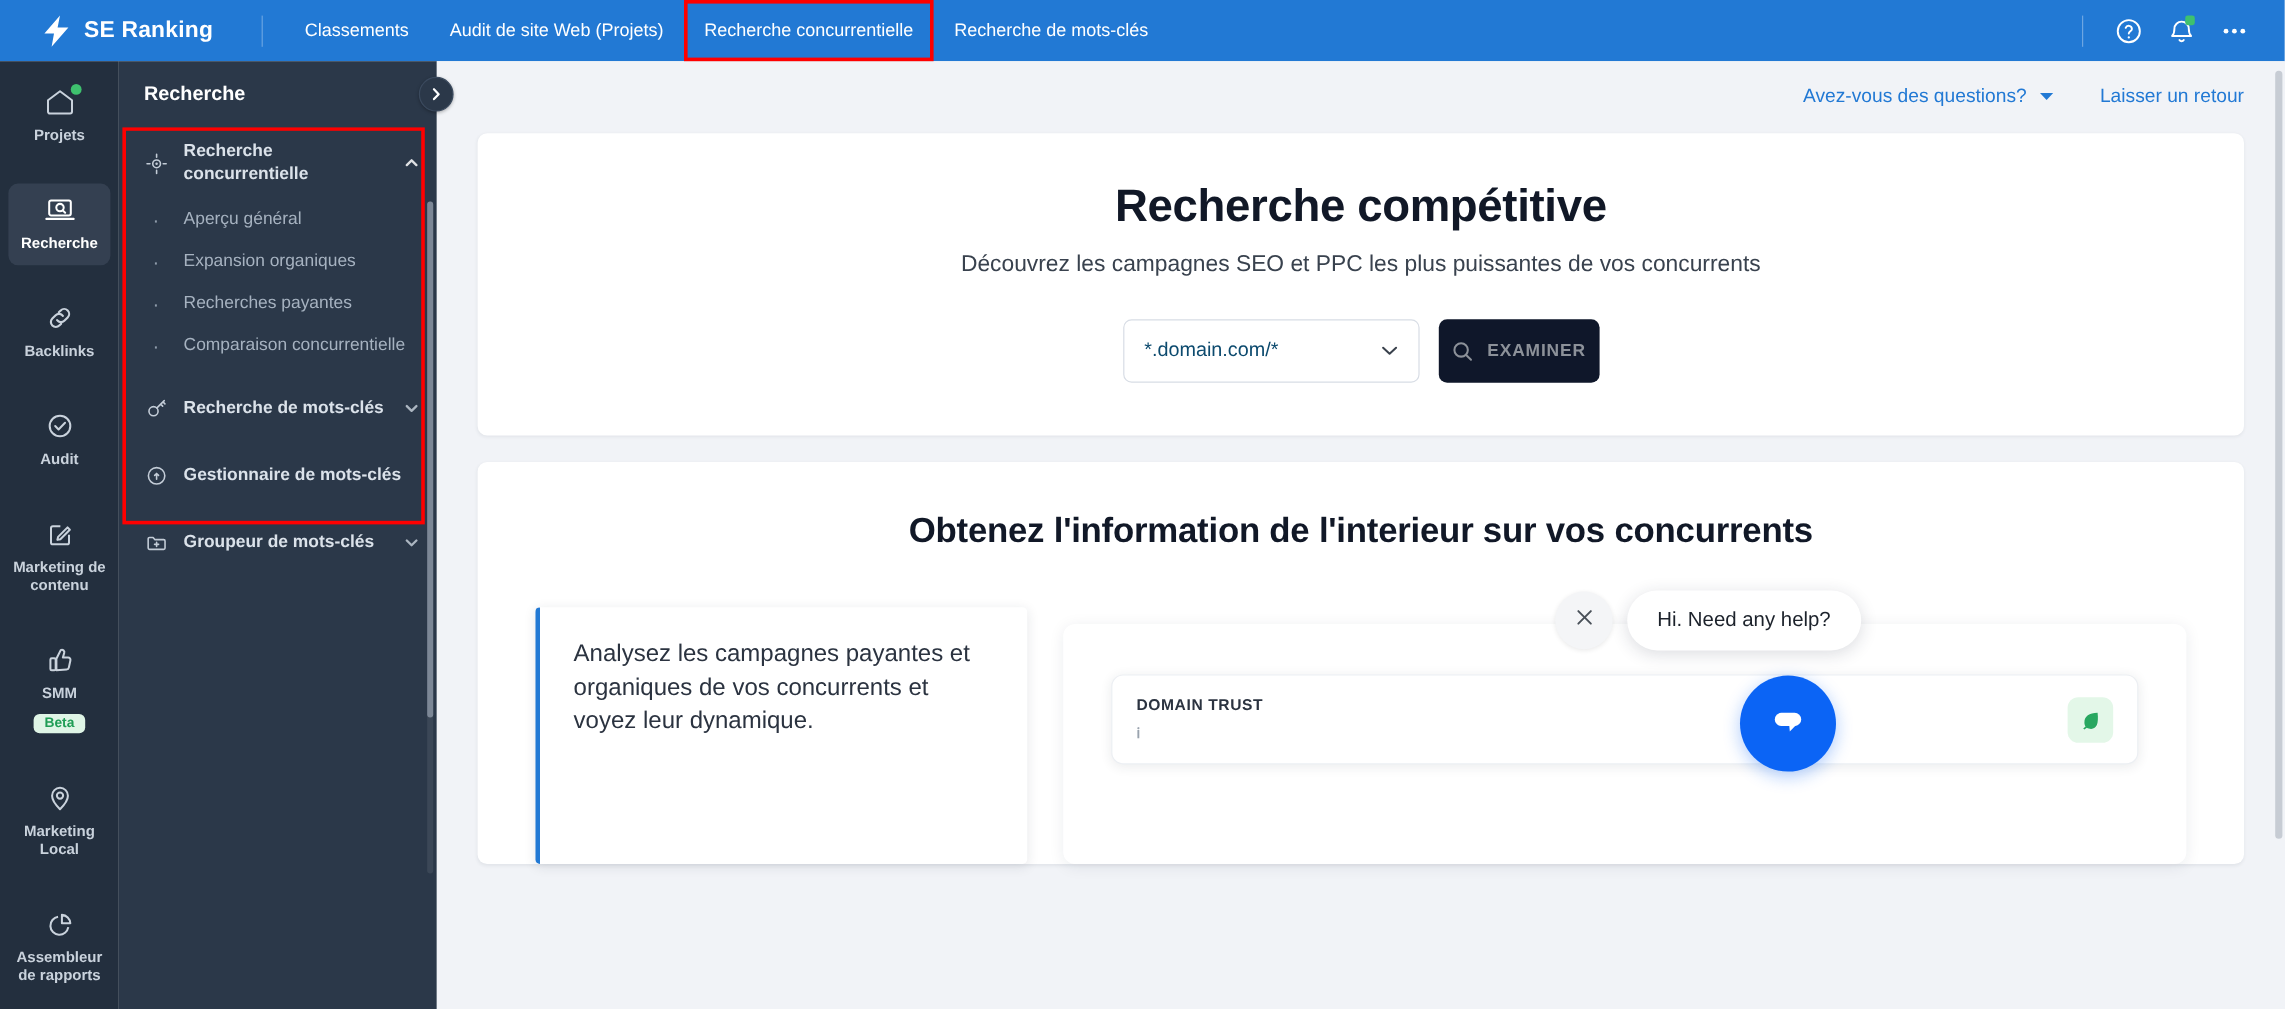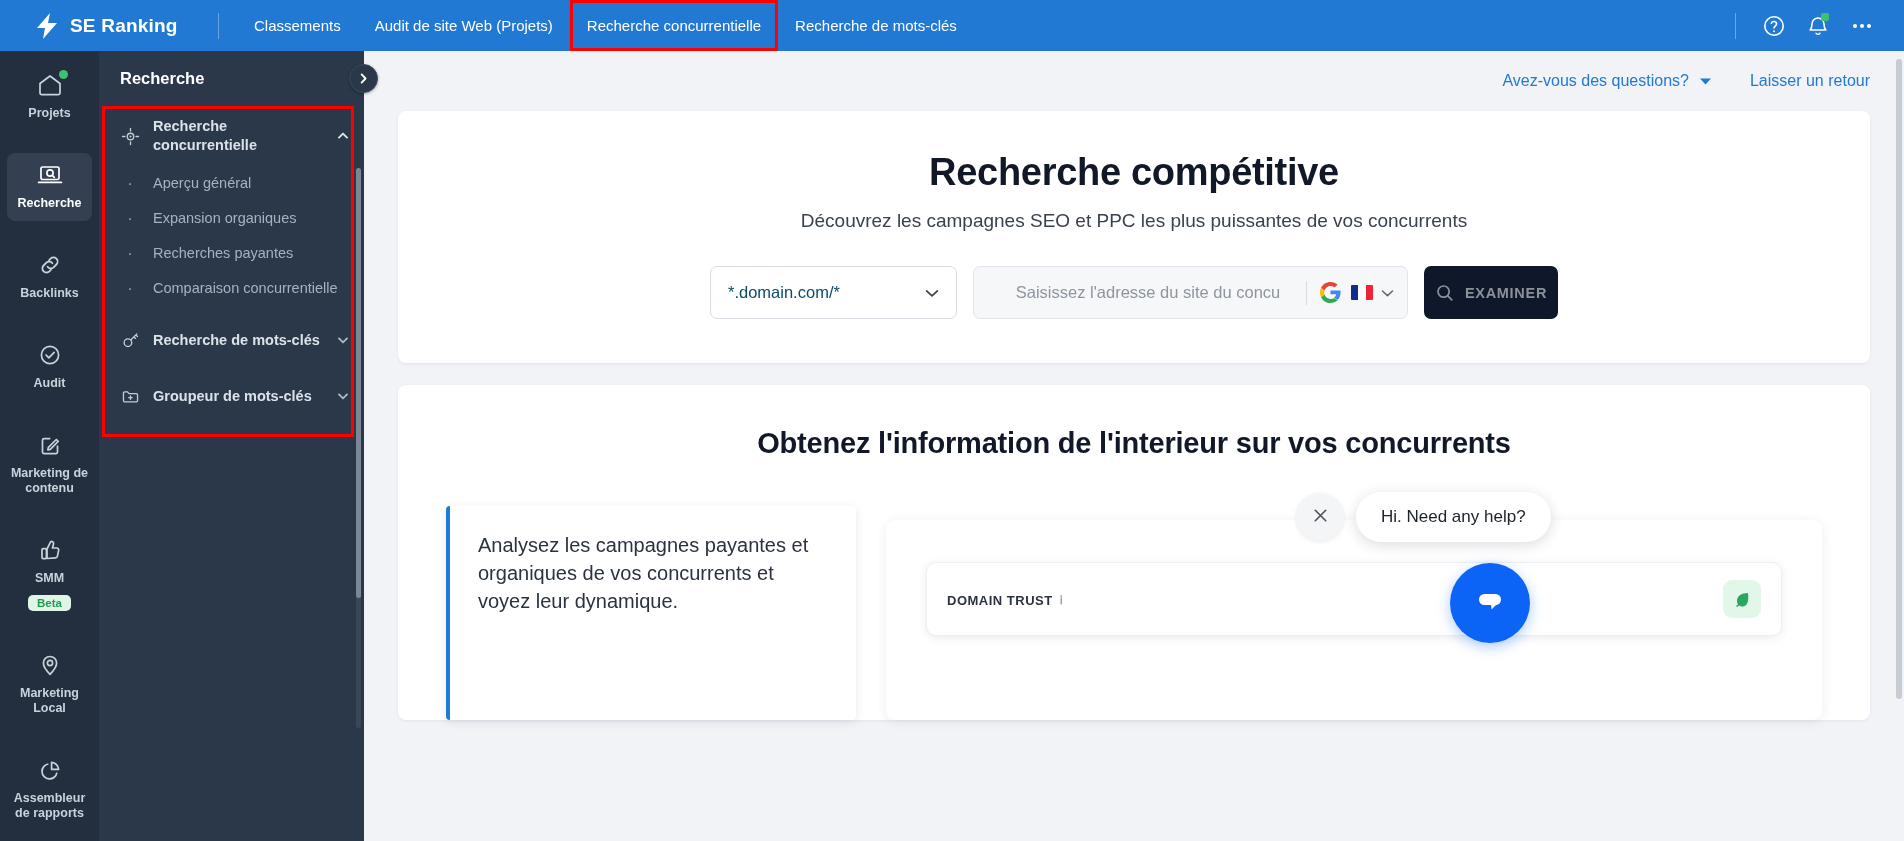--- a/index.html
+++ b/index.html
@@ -203,21 +203,21 @@
     box-shadow: 0 2px 12px rgba(30,40,60,.08); padding: 34px 40px 0; min-height: 200px;
   }
   .mini-card {
     background: #fff; border: 1px solid #eceff3; border-radius: 10px;
     box-shadow: 0 2px 10px rgba(30,40,60,.09);
     padding: 17px 20px; display: flex; align-items: center; justify-content: space-between;
     margin-top: 8px;
   }
   .mini-card .lbl {
     font-size: 13px; font-weight: bold; color: #2b3340; letter-spacing: .5px;
-    display: flex; align-items: flex-end; gap: 7px;
+    display: flex; align-items: flex-start; gap: 7px; flex-direction: column;
   }
   .info-i { color: #9aa3ae; font-size: 12px; }
   .leaf-box {
     width: 38px; height: 38px; border-radius: 9px; background: #e3f7e8;
     display: flex; align-items: center; justify-content: center;
   }
 
   .main-scrollbar {
     position: absolute; right: 2px; top: 8px; width: 6px; height: 640px;
     background: #c7ccd4; border-radius: 3px; cursor: pointer;
@@ -438,20 +438,29 @@
         </svg>
       </span>
       <span class="ntxt">Recherche de mots-clés</span>
       <span class="chev">
         <svg width="14" height="14" viewBox="0 0 14 14" fill="none" stroke="#c3ccd7" stroke-width="1.9" stroke-linecap="round" stroke-linejoin="round">
             <path d="m3 5.4 4 4 4-4"></path>
           </svg>
       </span>
     </div>
 
+    <div class="nav-row" style="margin-top:12px">
+      <span class="nico">
+        <svg width="19" height="19" viewBox="0 0 20 20" fill="none" stroke="#c3ccd7" stroke-width="1.4" stroke-linecap="round">
+          <circle cx="10" cy="10" r="7.2"></circle>
+            <path d="M10 13V8.4M8.3 9.6 10 8l1.7 1.6"></path>
+        </svg>
+      </span>
+      <span class="ntxt">Gestionnaire de mots-clés</span>
+    </div>
 
     <div class="nav-row" style="margin-top:12px">
       <span class="nico">
         <svg width="19" height="19" viewBox="0 0 20 20" fill="none" stroke="#c3ccd7" stroke-width="1.4" stroke-linecap="round" stroke-linejoin="round">
           <path d="M2.6 6.4a1.2 1.2 0 0 1 1.2-1.2h3.1l1.5 1.8h7.8a1.2 1.2 0 0 1 1.2 1.2v6.2a1.2 1.2 0 0 1-1.2 1.2H3.8a1.2 1.2 0 0 1-1.2-1.2Z"></path>
           <path d="M10 9.4v3.6M8.2 11.2h3.6"></path>
         </svg>
       </span>
       <span class="ntxt">Groupeur de mots-clés</span>
       <span class="chev">
@@ -493,42 +502,20 @@
     <div class="searchrow">
       <div class="mode-select">
         <span class="val">*.domain.com/*</span>
         <span>
           <svg width="14" height="9" viewBox="0 0 14 9" fill="none" stroke="#3a424d" stroke-width="1.7" stroke-linecap="round" stroke-linejoin="round">
               <path d="m1.6 1.8 5.4 5 5.4-5"></path>
             </svg>
         </span>
       </div>
 
-      <div class="url-field">
-        <span class="ph">Saisissez l'adresse du site du concu</span>
-        <span class="vsep"></span>
-        <span class="gicon">
-          <svg width="23" height="23" viewBox="0 0 48 48">
-            <path fill="#4285F4" d="M45 24c0-1.6-.1-2.7-.4-4H24v7.5h12c-.2 2-1.6 5-4.5 7l6.9 5.4C42.4 36.3 45 30.7 45 24z"></path>
-            <path fill="#34A853" d="M24 46c5.9 0 10.9-2 14.5-5.3l-6.9-5.4C29.7 36.6 27.1 37.5 24 37.5c-5.8 0-10.7-3.9-12.5-9.2l-7.1 5.5C8 41.5 15.4 46 24 46z"></path>
-            <path fill="#FBBC05" d="M11.5 28.3A13.3 13.3 0 0 1 10.8 24c0-1.5.3-3 .7-4.3l-7.1-5.5A22 22 0 0 0 2 24c0 3.5.8 6.9 2.4 9.8z"></path>
-            <path fill="#EA4335" d="M24 10.5c4.1 0 6.9 1.8 8.5 3.3l6.2-6.1C34.9 4.2 29.9 2 24 2 15.4 2 8 6.5 4.4 14.2l7.1 5.5C13.3 14.4 18.2 10.5 24 10.5z"></path>
-          </svg>
-        </span>
-        <span class="flagfr">
-          <i style="background:#0f2d91"></i>
-            <i style="background:#ffffff"></i>
-            <i style="background:#ee2436"></i>
-        </span>
-        <span>
-          <svg width="13" height="9" viewBox="0 0 14 9" fill="none" stroke="#5c6673" stroke-width="1.6" stroke-linecap="round" stroke-linejoin="round">
-              <path d="m1.6 1.8 5.4 5 5.4-5"></path>
-            </svg>
-        </span>
-      </div>
 
       <button class="examine-btn">
         <span style="display:flex">
           <svg width="20" height="20" viewBox="0 0 20 20" fill="none" stroke="#8c9199" stroke-width="1.7" stroke-linecap="round">
               <circle cx="8.6" cy="8.6" r="5.6"></circle>
               <path d="m12.8 12.8 4 4"></path>
             </svg>
         </span>
         <span>EXAMINER</span>
       </button>

